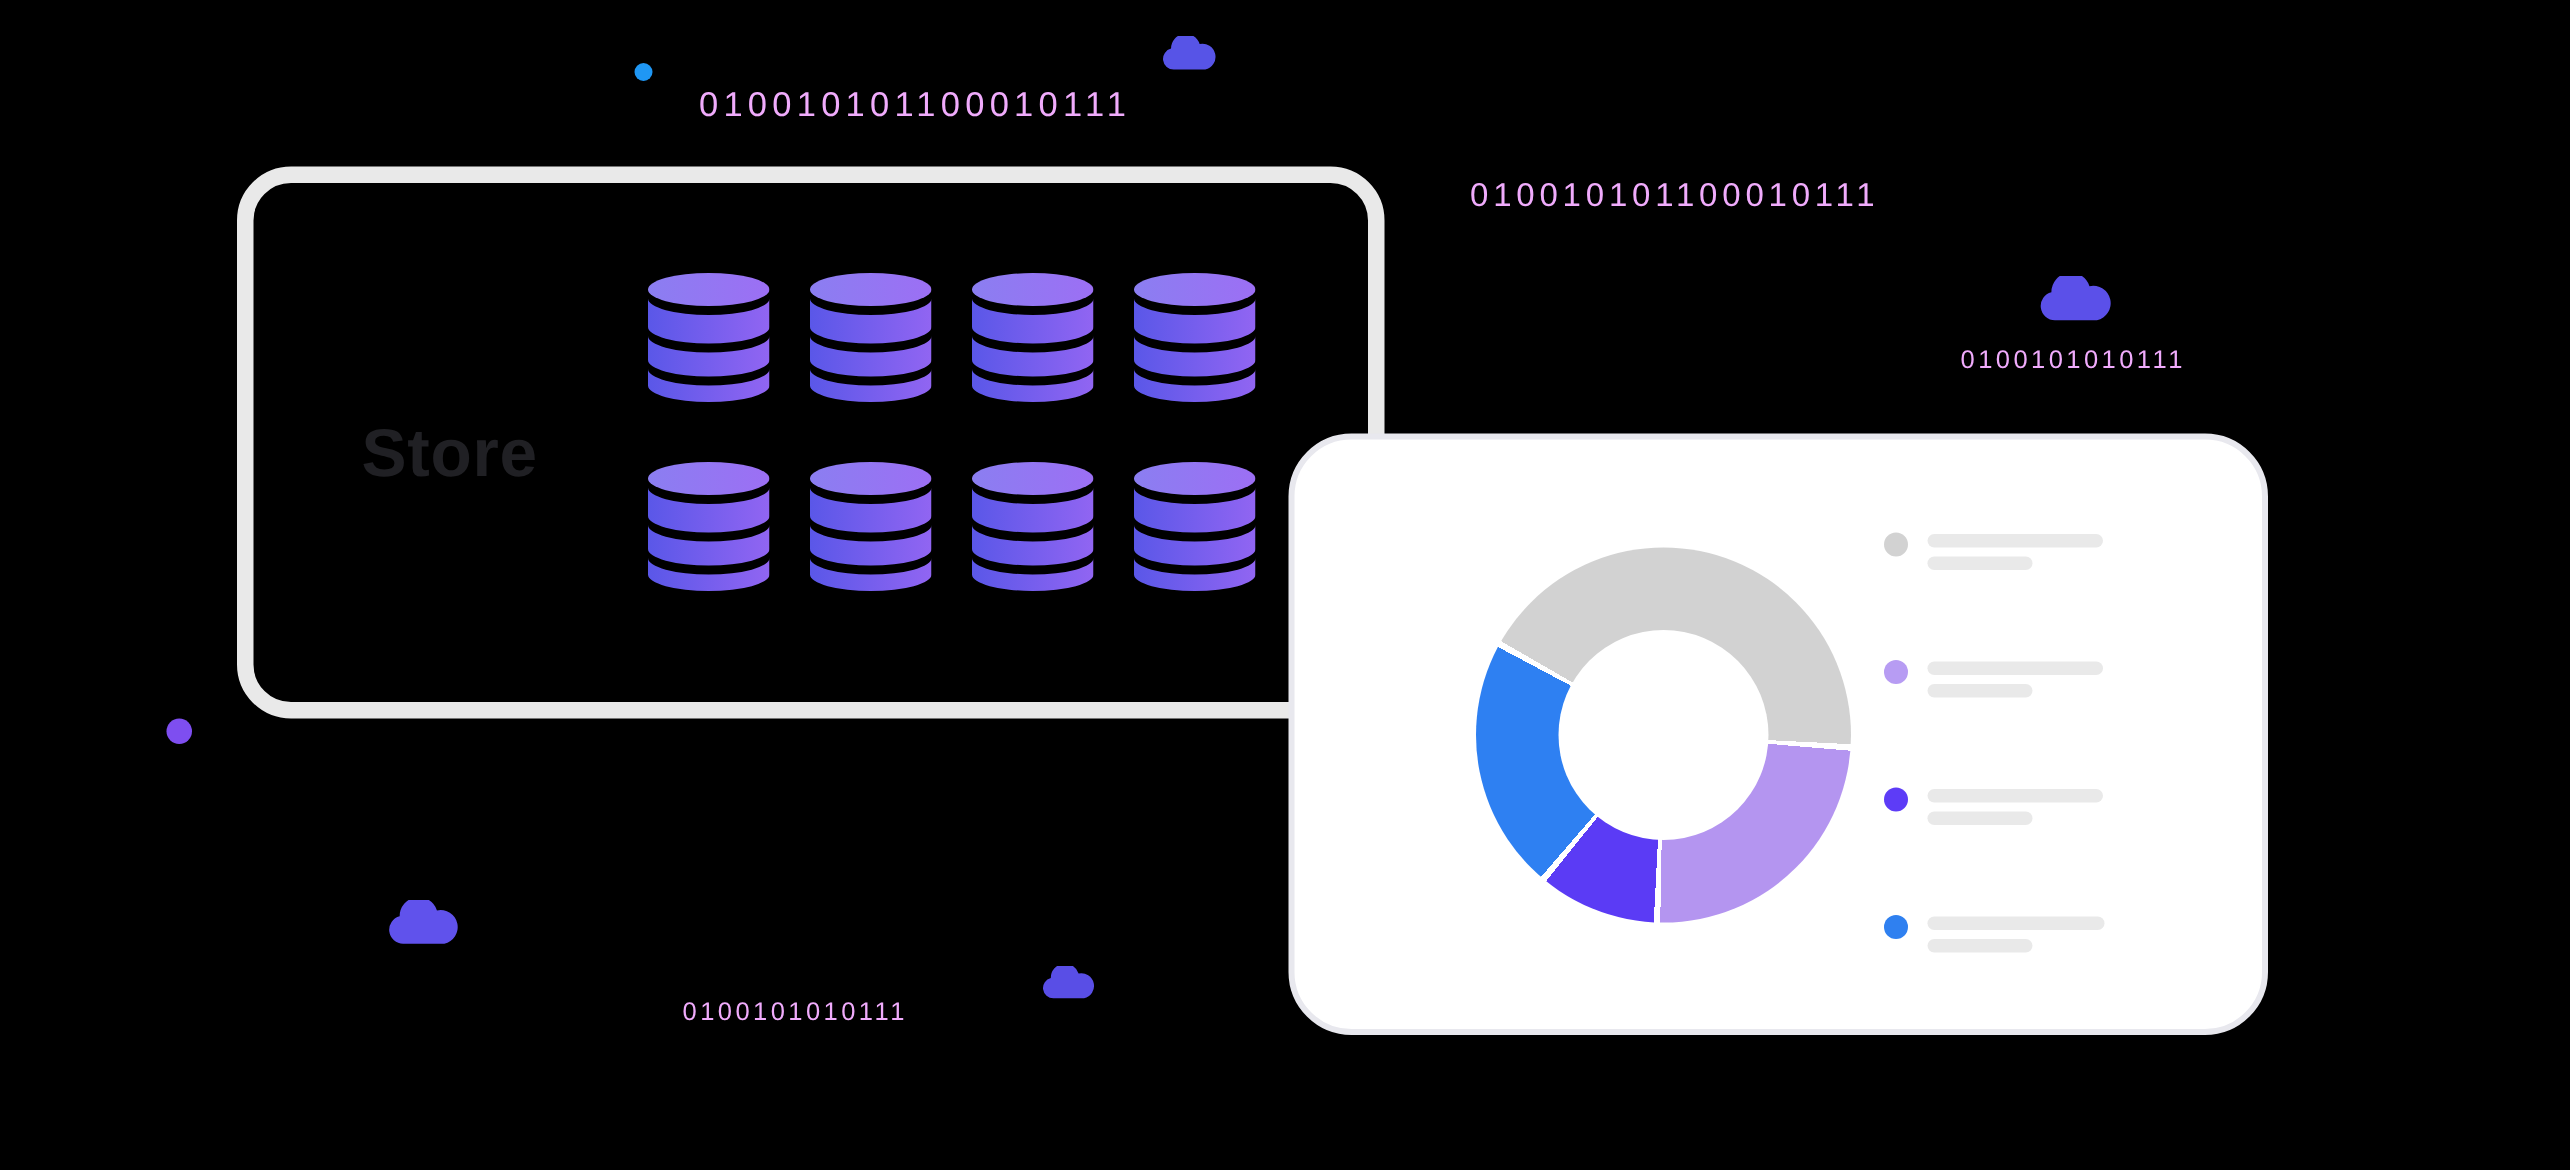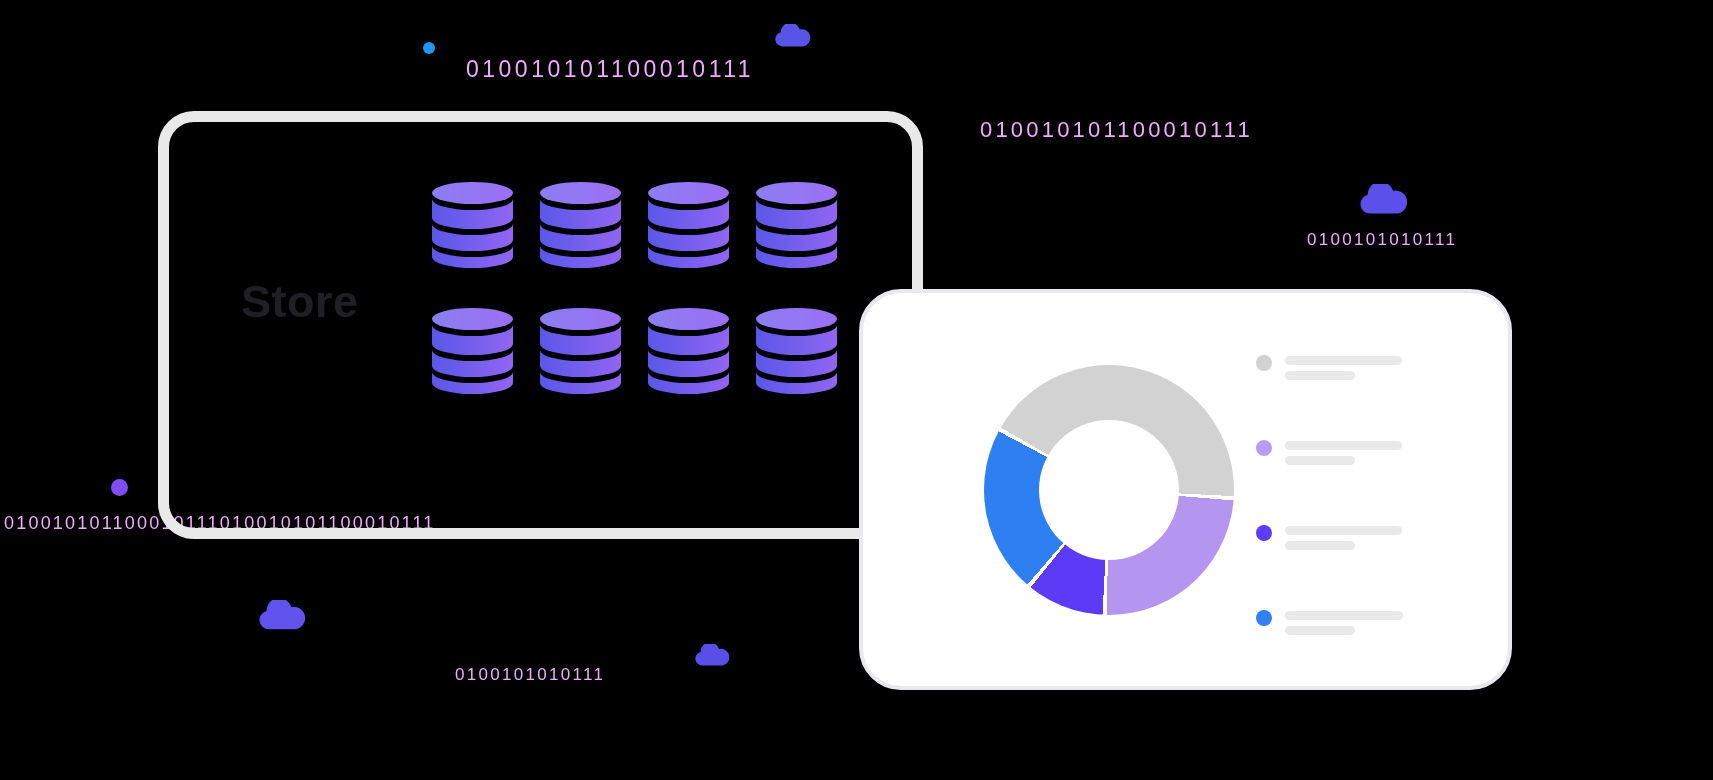--- a/index.html
+++ b/index.html
@@ -1,20 +1,20 @@
 <!DOCTYPE html>
 <html><head>
 <meta charset="utf-8">
 <style>
   html,body{margin:0;padding:0;background:#000;}
   #stage{position:relative;width:1713px;height:780px;background:#000000;overflow:hidden;
          font-family:"Liberation Sans", sans-serif;}
 
   
-  .store-card{position:absolute;left:158px;top:111px;width:765px;height:428px;
+  .store-card{position:absolute;left:158px;top:111px;width:765px;height:368px;
               box-sizing:border-box;border:11px solid #e9e9e9;border-radius:36px;
               background:transparent;z-index:1;}
   .store-label{position:absolute;left:72px;top:154px;font-size:45px;font-weight:700;
                letter-spacing:0.5px;color:#202024;}
   .db-grid{position:absolute;left:263px;top:60px;width:405px;height:212px;
            display:flex;flex-wrap:wrap;column-gap:27px;row-gap:40px;}
   .db-grid svg{display:block;width:81px;height:86px;}
 
   
   .analytics-card{position:absolute;left:859px;top:289px;width:653px;height:401px;
@@ -219,21 +219,20 @@
             <div class="legend-bar" style="width: 118px; background-color: rgb(233, 233, 233);"></div>
             <div class="legend-bar" style="width: 70px; background-color: rgb(233, 233, 233);"></div>
           </div>
         </div>
       </div>
   </div>
 
   <div class="binary bin-1">010010101100010111</div>
   <div class="binary bin-2">010010101100010111</div>
   <div class="binary bin-3">0100101010111</div>
-  <div class="binary bin-4">010010101100010111010010101100010111</div>
   <div class="binary bin-5">0100101010111</div>
 
   <div class="deco-dot dot-1" style="background-color: rgb(31, 151, 244);"></div>
   <div class="deco-dot dot-2" style="background-color: rgb(126, 78, 240);"></div>
 
   <div class="cloud cloud-1">
     <svg viewBox="0 0 48 30">
         <path d="M38 29.5 H10 A9.5 9.5 0 0 1 7.6 10.8 A13 13 0 0 1 33 6.8 A10.8 10.8 0 0 1 38 29.5 Z" fill="#5754e7"></path>
       </svg>
   </div>

